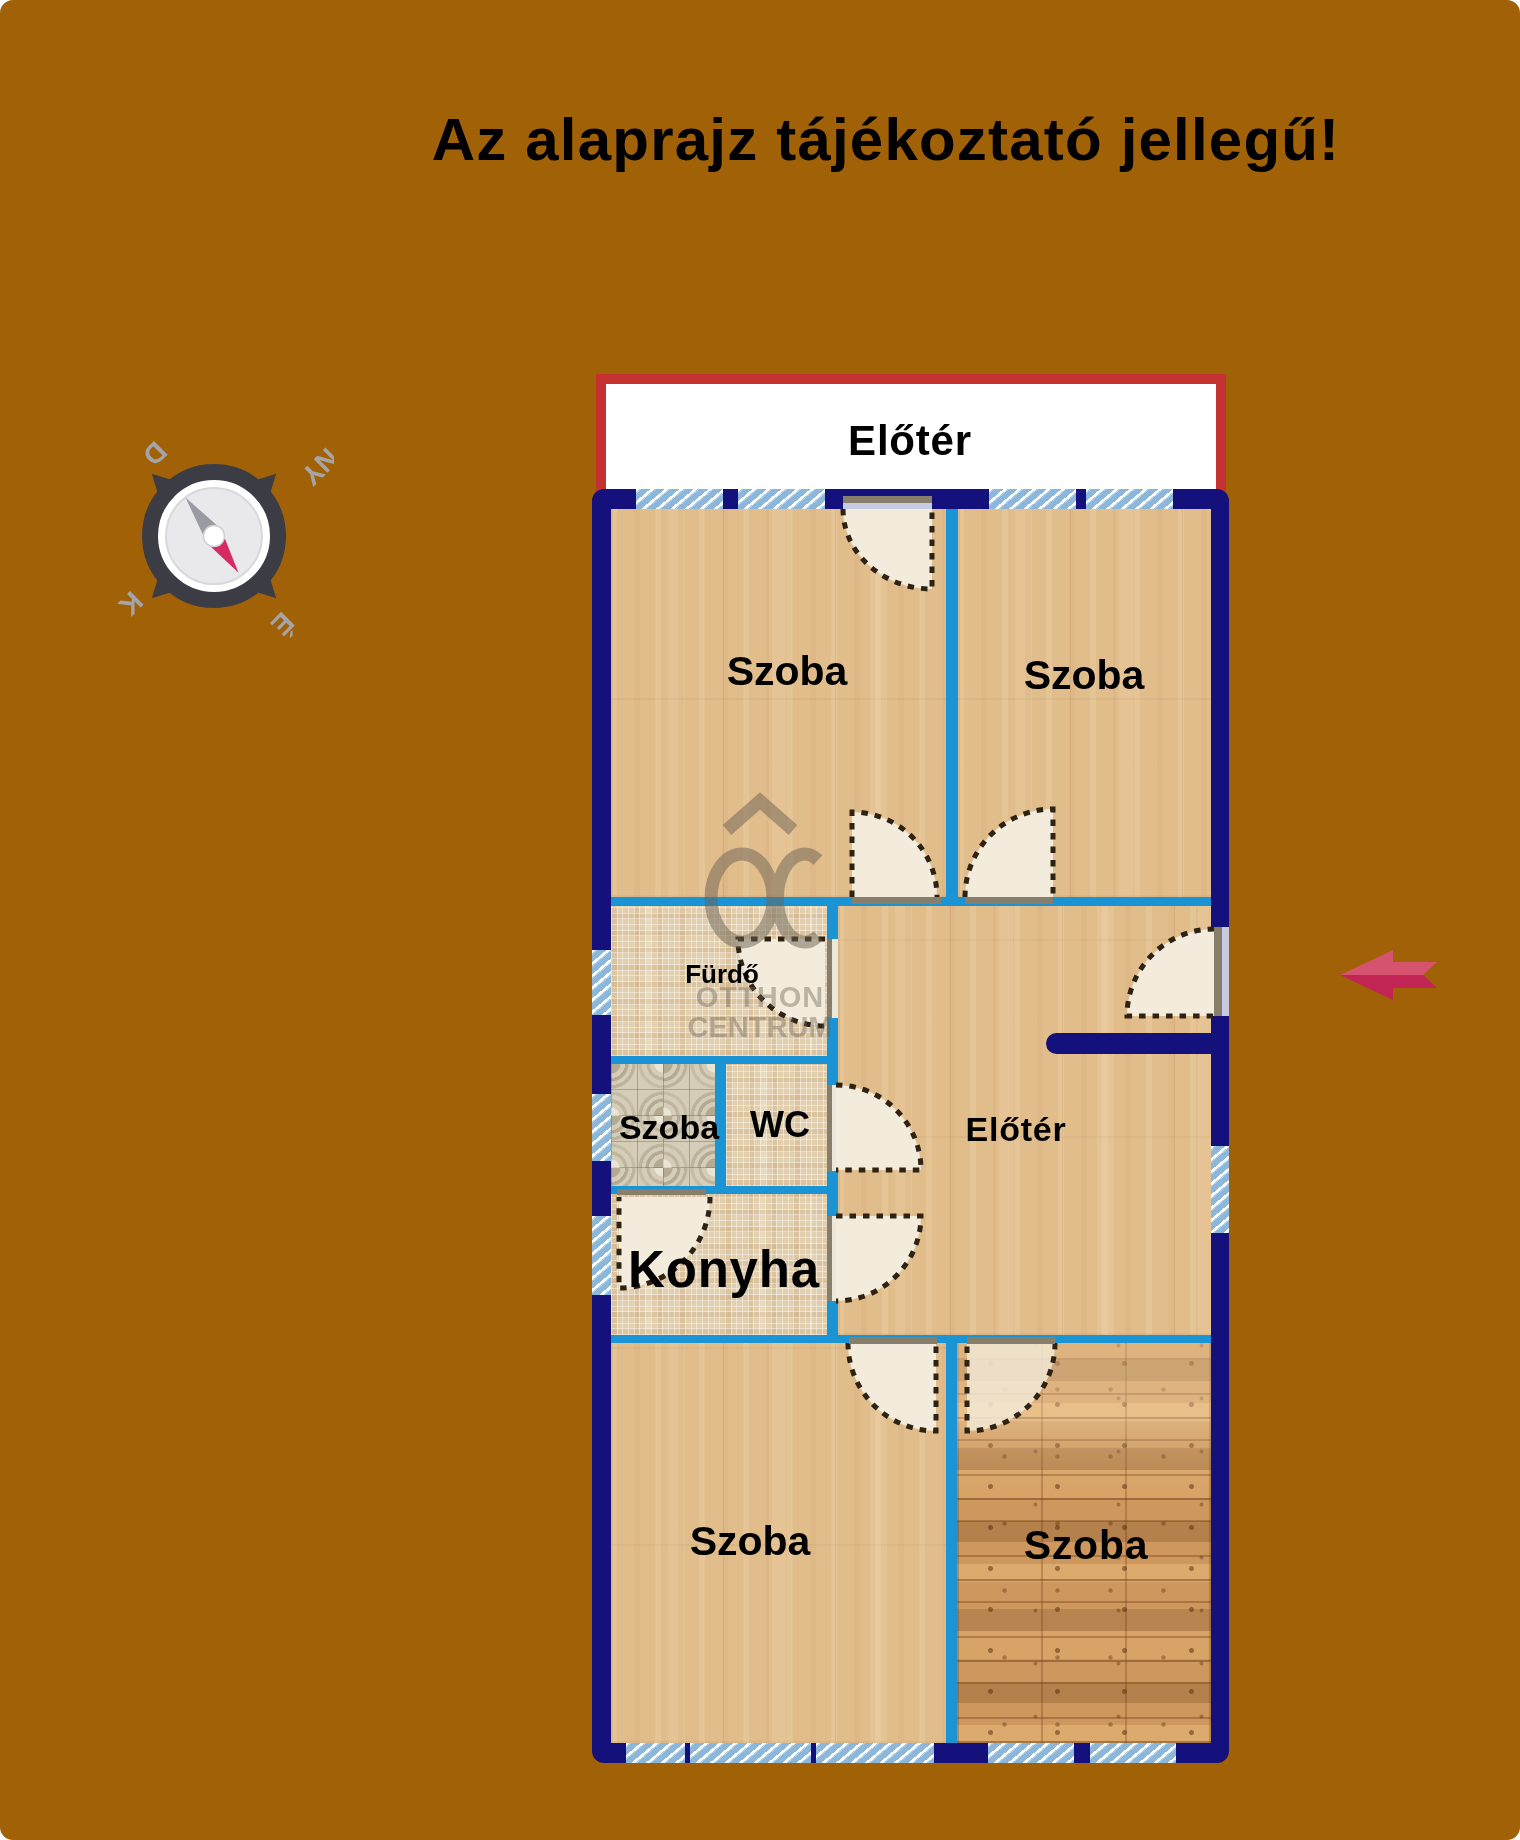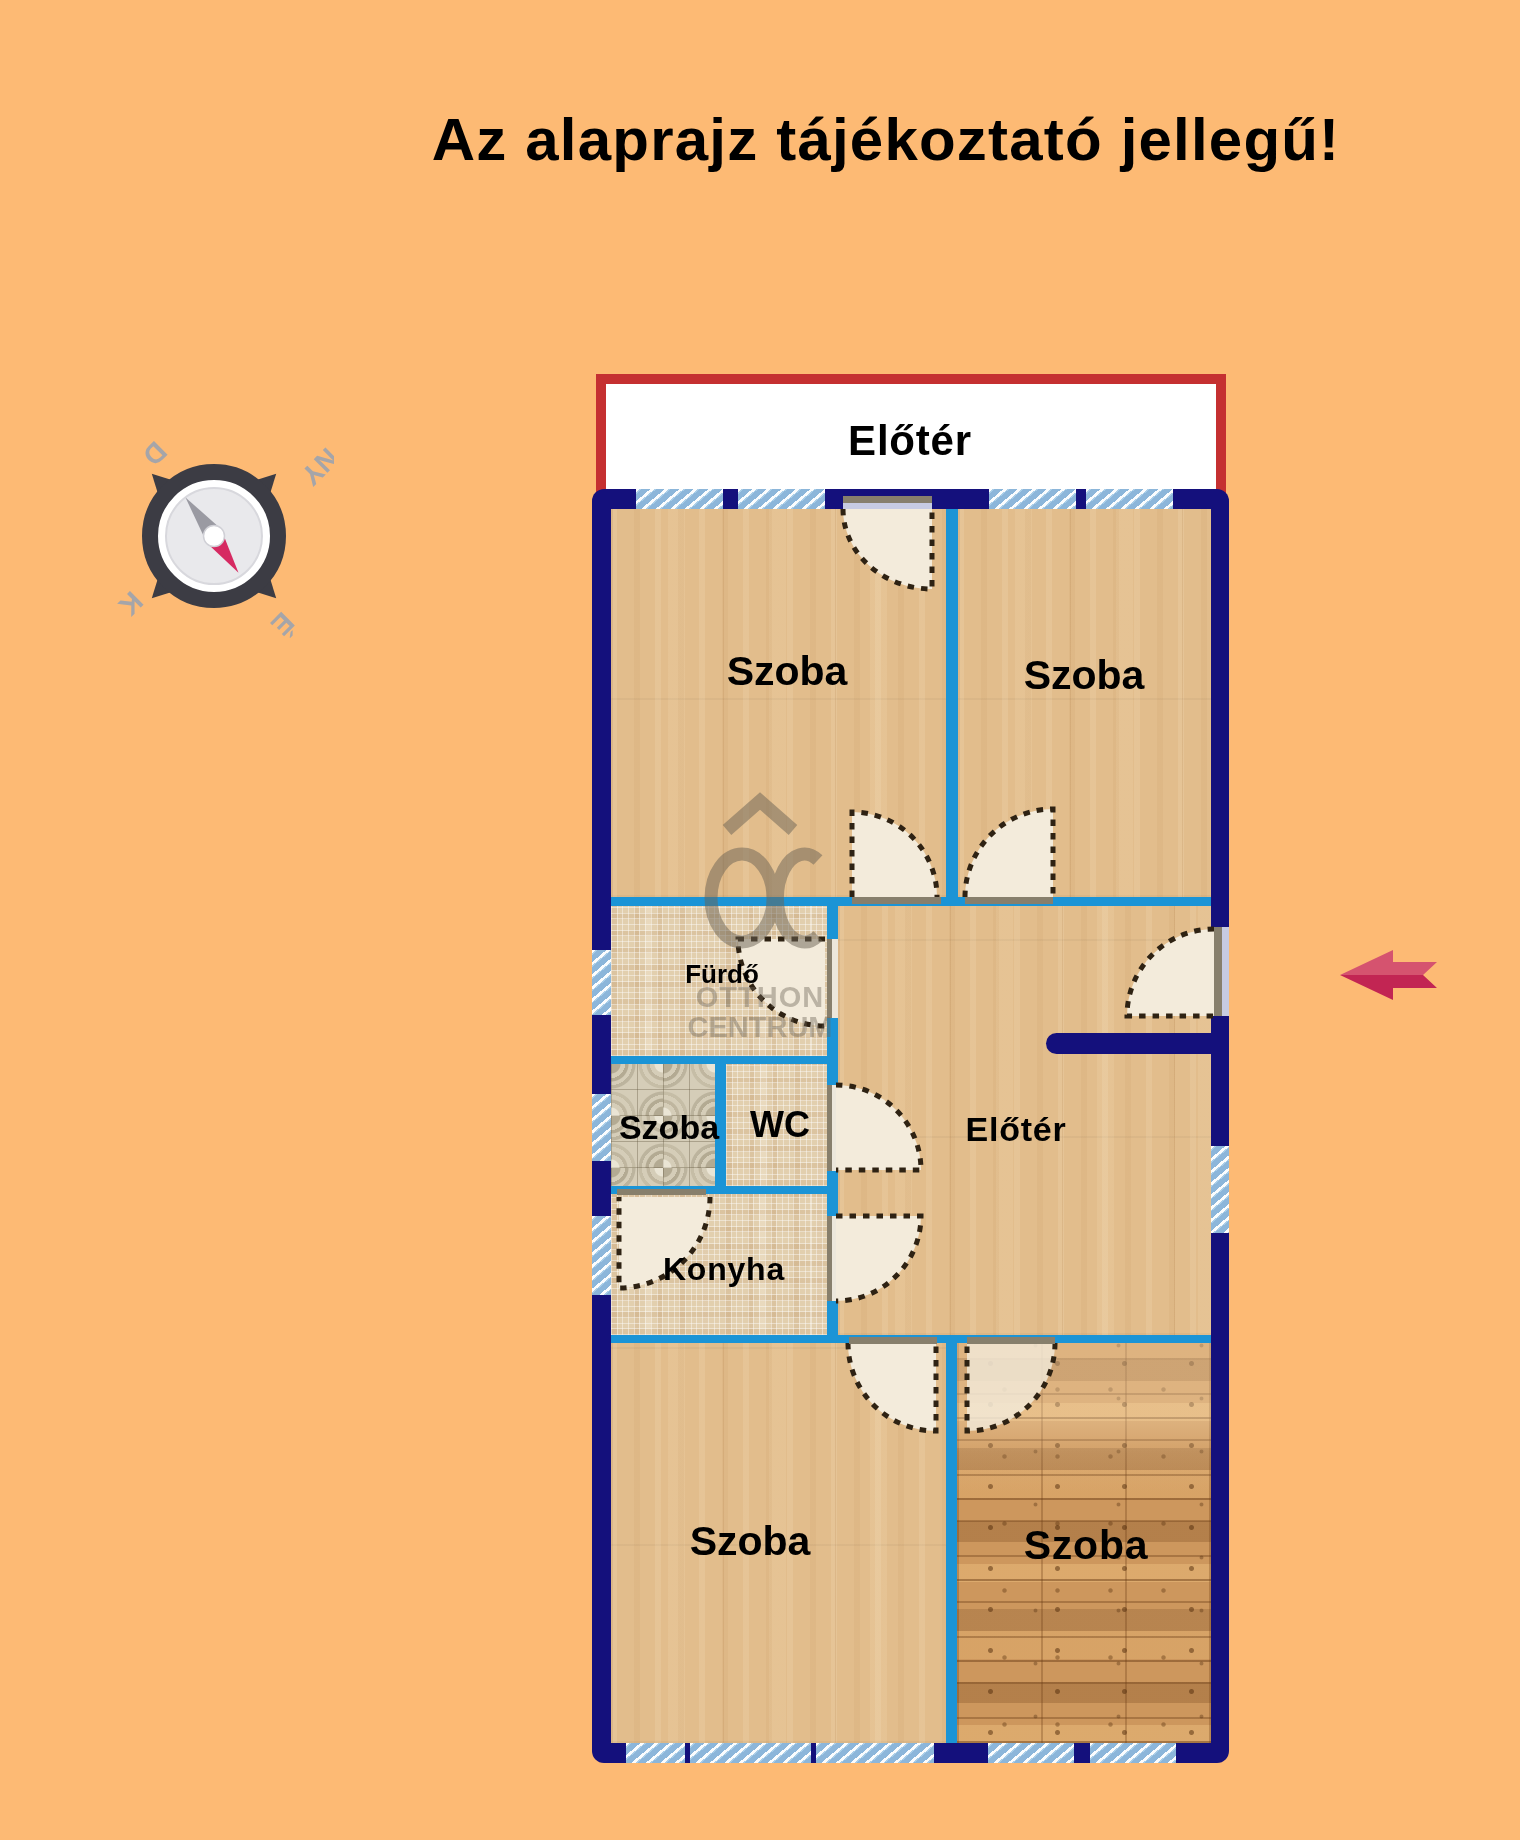--- a/index.html
+++ b/index.html
@@ -1,17 +1,17 @@
 <!DOCTYPE html>
 <html><head>
 <meta charset="utf-8">
 <style>
 html,body{margin:0;padding:0;background:#ffffff;}
-#page{position:relative;width:1520px;height:1840px;background:#fdba74;overflow:hidden;
-  font-family:"Liberation Sans", sans-serif;}
+#page{position:relative;width:1520px;height:1840px;background:#a16207;overflow:hidden;
+  font-family:"Liberation Sans", sans-serif;border-radius:13px;}
 .abs{position:absolute;}
 .lbl{position:absolute;font-weight:bold;color:#000;white-space:nowrap;transform:translate(-50%,-50%);}
 .maple{background-color:#e2bd8c;background-image:
   repeating-linear-gradient(90deg, rgba(150,95,40,.13) 0 1.5px, rgba(0,0,0,0) 1.5px 112px),
   repeating-linear-gradient(90deg, rgba(255,243,218,.13) 0 6px, rgba(0,0,0,0) 6px 23px, rgba(170,115,55,.07) 23px 29px, rgba(0,0,0,0) 29px 44px),
   repeating-linear-gradient(90deg, rgba(0,0,0,0) 0 57px, rgba(255,238,205,.12) 57px 74px, rgba(0,0,0,0) 74px 101px),
   repeating-linear-gradient(0deg, rgba(0,0,0,.035) 0 2px, rgba(0,0,0,0) 2px 197px);}
 .tile{background-color:#e2cfae;background-image:
   repeating-linear-gradient(0deg, rgba(255,255,255,.42) 0 1px, rgba(0,0,0,0) 1px 5.7px),
   repeating-linear-gradient(90deg, rgba(255,255,255,.42) 0 1px, rgba(0,0,0,0) 1px 5.7px),
@@ -234,21 +234,21 @@
 <div class="lbl" style="left:787px;top:671px;font-size:41px;">Szoba</div>
 
 <div class="lbl" style="left:1084px;top:675px;font-size:41px;">Szoba</div>
 
 <div class="lbl" style="left:722px;top:974px;font-size:26px;">Fürdő</div>
 
 <div class="lbl" style="left:669px;top:1127px;font-size:34px;">Szoba</div>
 
 <div class="lbl" style="left:780px;top:1125px;font-size:36px;">WC</div>
 
-<div class="lbl" style="left:724px;top:1269px;font-size:32px;letter-spacing:0.8px;">Konyha</div>
+<div class="lbl" style="left:724px;top:1269px;font-size:51px;letter-spacing:0.8px;">Konyha</div>
 
 <div class="lbl" style="left:1016px;top:1129px;font-size:34px;letter-spacing:0.8px;">Előtér</div>
 
 <div class="lbl" style="left:750px;top:1541px;font-size:41px;">Szoba</div>
 
 <div class="lbl" style="left:1086px;top:1545px;font-size:41px;letter-spacing:0.8px;">Szoba</div>
 
 </div>
 
 </body></html>

